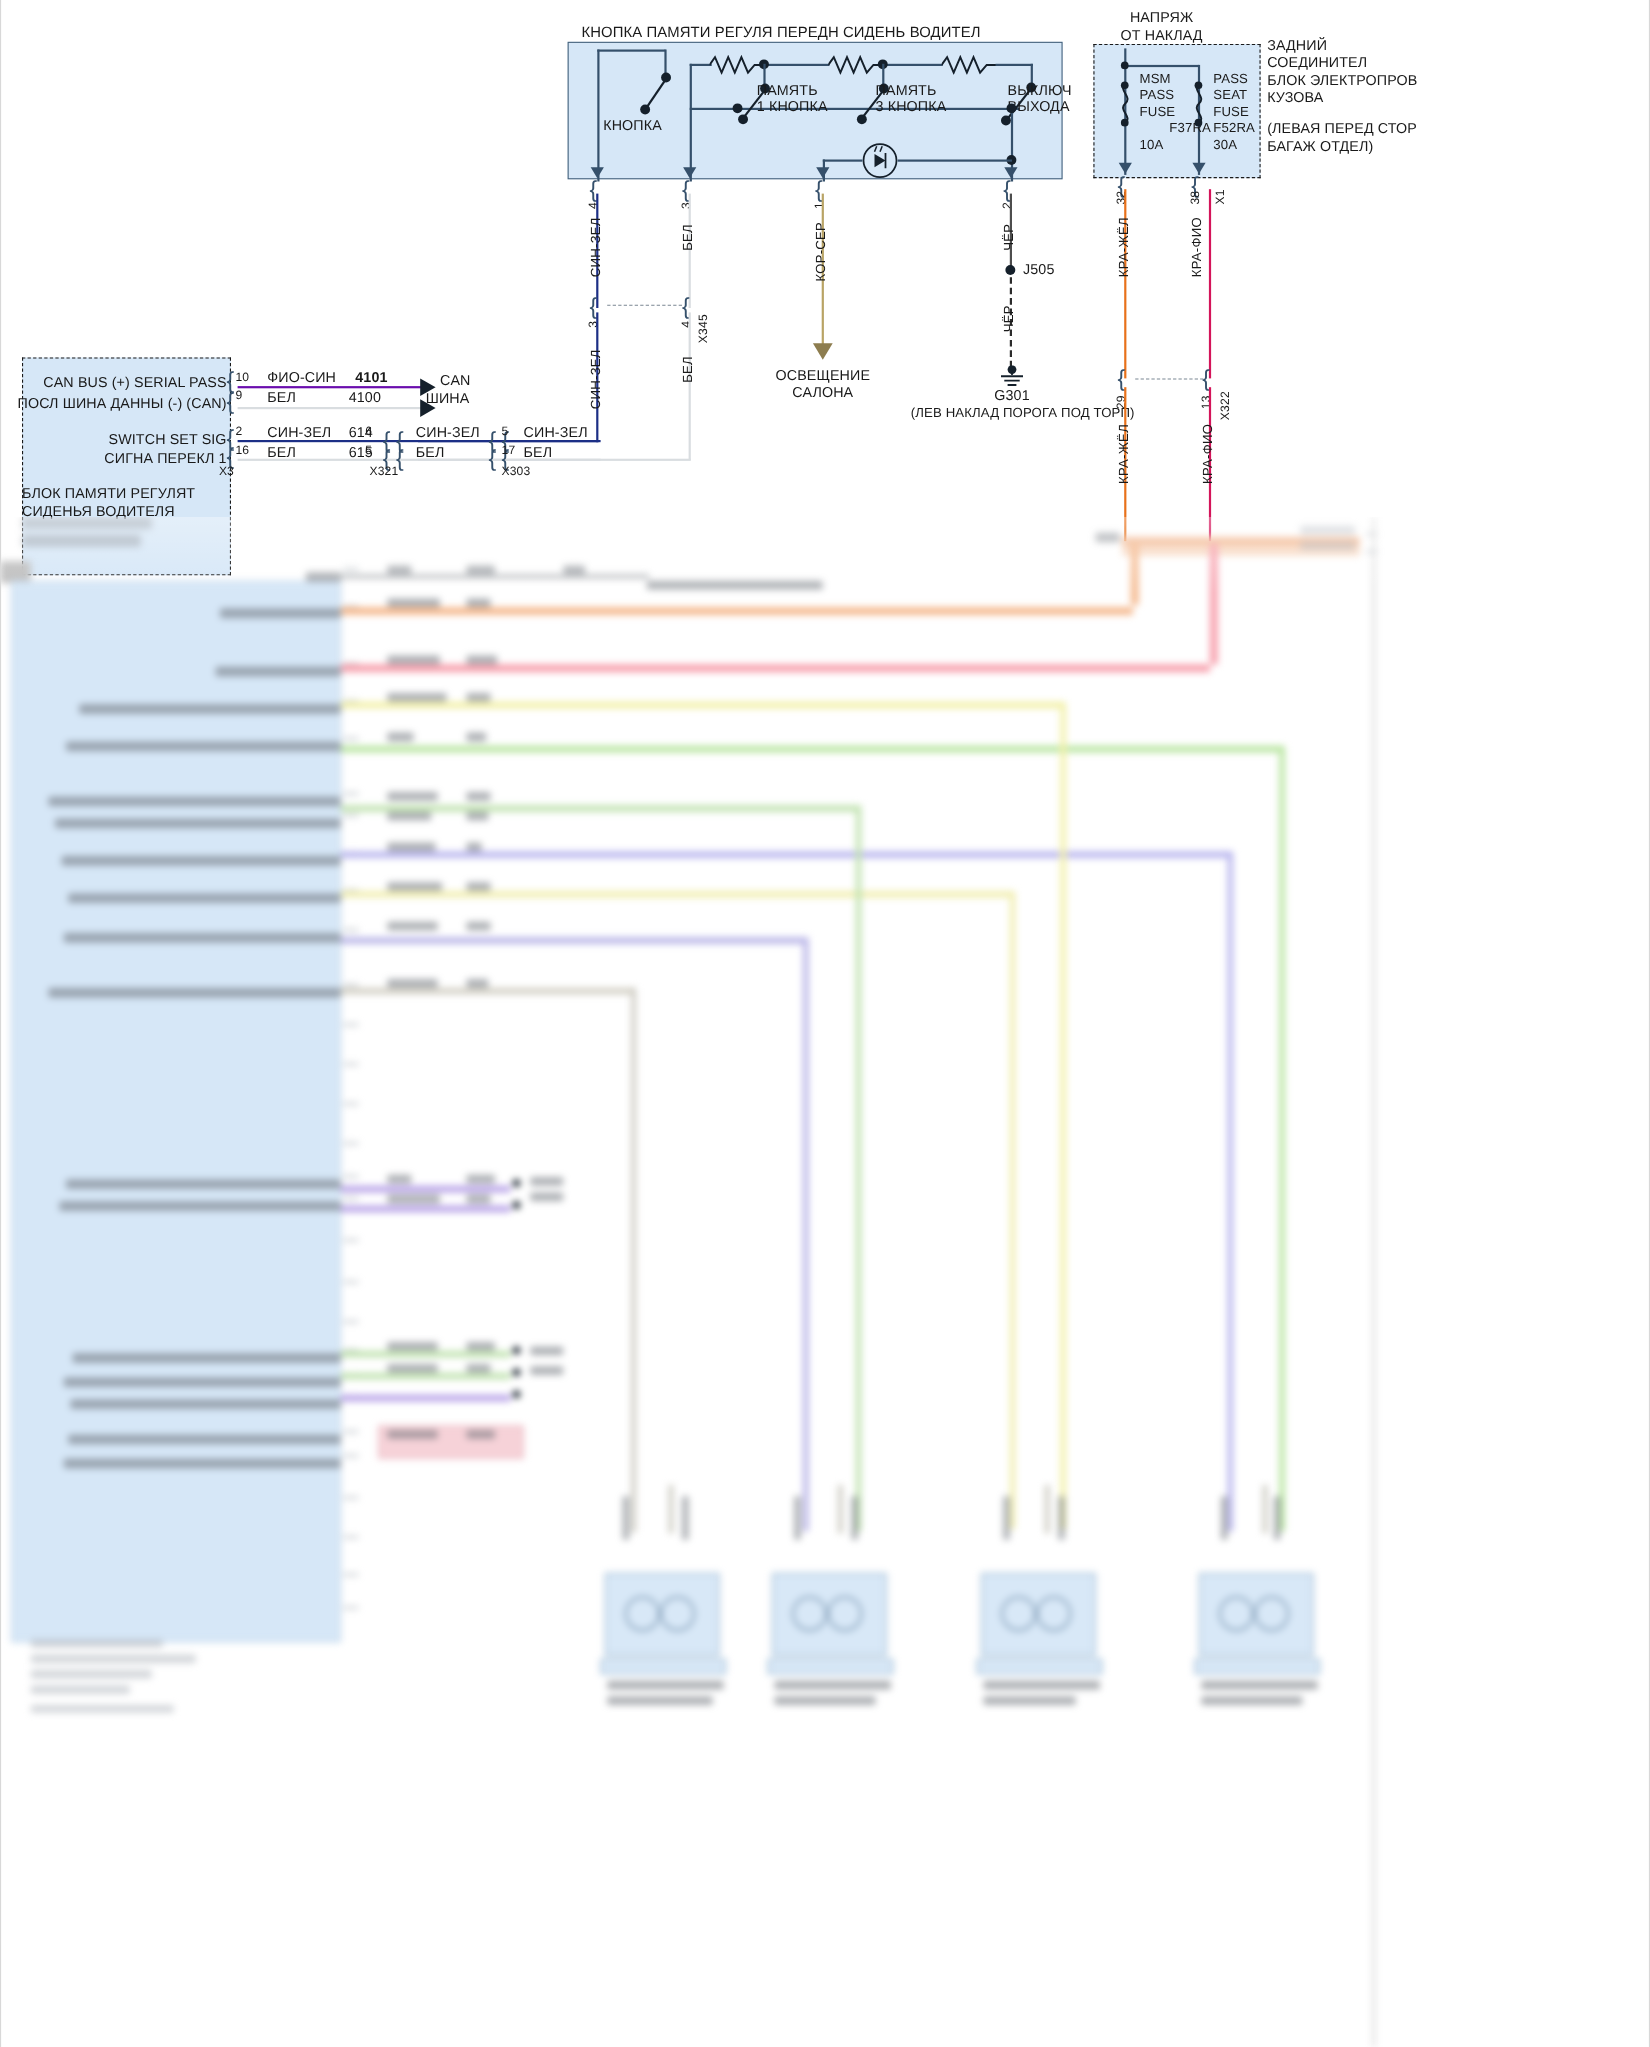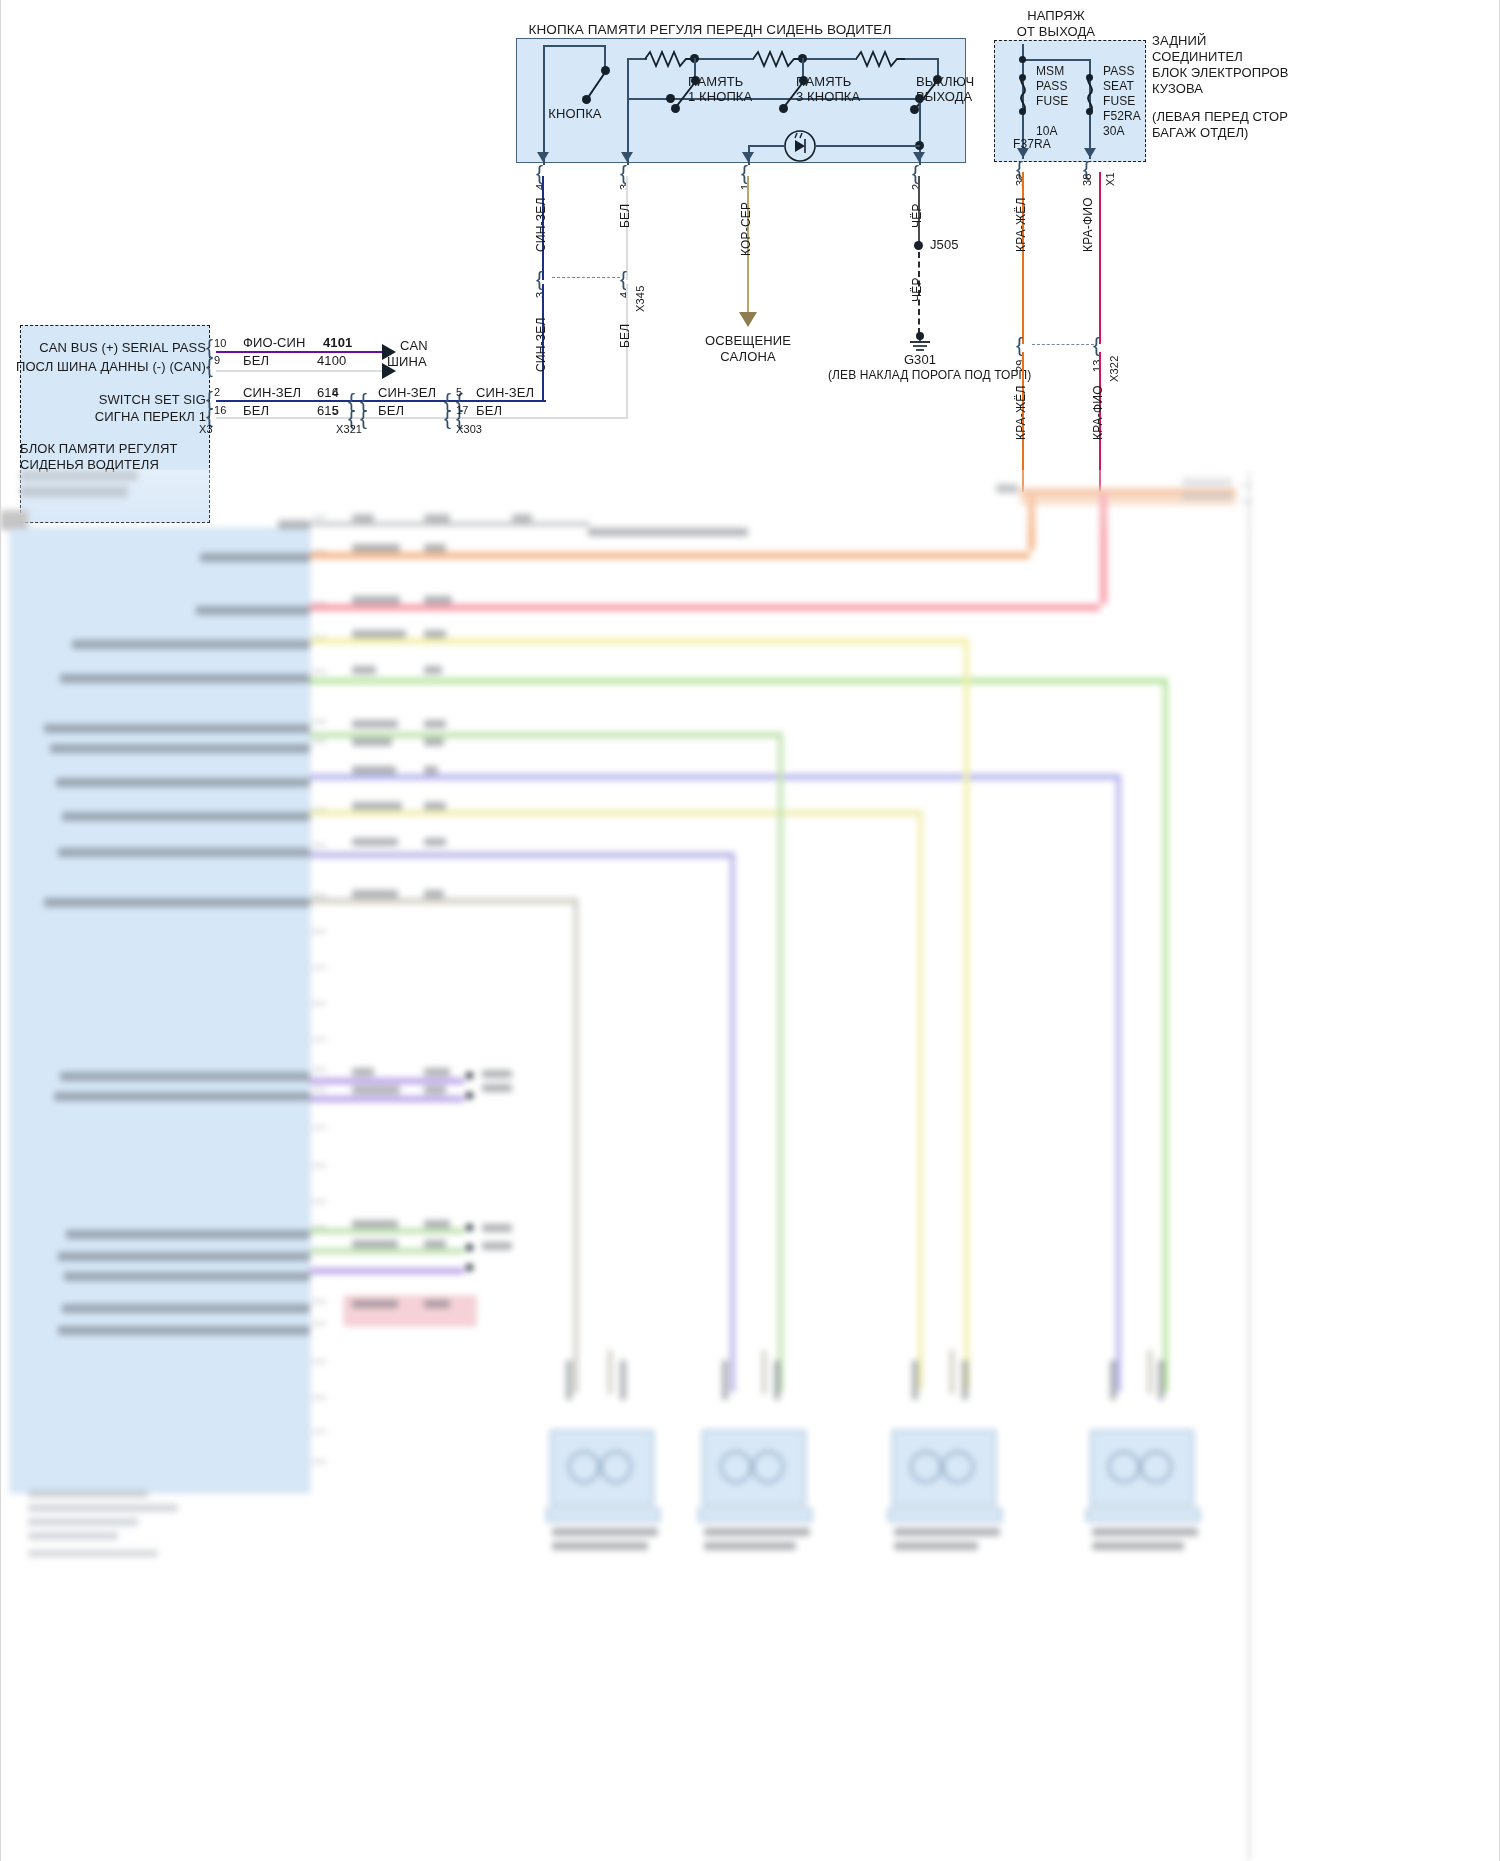--- a/index.html
+++ b/index.html
@@ -290,38 +290,38 @@
     <circle cx="16" cy="4" r="4" fill="#15202b"></circle>
     <line x1="16" y1="4" x2="16" y2="9" stroke="#15202b" stroke-width="1.6"></line>
     <line x1="6" y1="10" x2="26" y2="10" stroke="#15202b" stroke-width="1.8"></line>
     <line x1="9" y1="14" x2="23" y2="14" stroke="#15202b" stroke-width="1.6"></line>
     <line x1="12" y1="18" x2="20" y2="18" stroke="#15202b" stroke-width="1.6"></line>
   </svg>
   <div class="txt c" style="left:880px; top:352px; width:80px; text-align:center;">G301</div>
   <div class="txt c sm" style="left:828px; top:368px; width:184px; text-align:center;">(ЛЕВ НАКЛАД ПОРОГА ПОД ТОРП)</div>
 
   <div class="txt c" style="left:996px; top:8px; width:120px; text-align:center;">НАПРЯЖ</div>
-  <div class="txt c" style="left:996px; top:24px; width:120px; text-align:center;">ОТ ВЫХОДА</div>
+  <div class="txt c" style="left:996px; top:24px; width:120px; text-align:center;">ОТ НАКЛАД</div>
 
   <div class="modbox dash" style="left:994px; top:40px; width:152px; height:122px;"></div>
 
   <div class="thin" style="left:1022px; top:44px; width:1.6px; height:115px; background:#35506b;"></div>
   <div class="thin" style="left:1022px; top:59px; width:68px; height:1.6px; background:#35506b;"></div>
   <div class="thin" style="left:1089px; top:59px; width:1.6px; height:100px; background:#35506b;"></div>
   <div class="dot sm" style="left:1019px; top:56px;"></div>
 
   <svg style="position:absolute; left:1014px; top:76px; width:18px; height:36px;">
     <path d="M9,0 C2,6 16,12 9,18 C2,24 16,30 9,36" fill="none" stroke="#15202b" stroke-width="1.8"></path>
   </svg>
   <div class="dot sm" style="left:1019px; top:74px;"></div>
   <div class="dot sm" style="left:1019px; top:108px;"></div>
   <div class="txt sm" style="left:1036px; top:64px;">MSM</div>
   <div class="txt sm" style="left:1036px; top:79px;">PASS</div>
   <div class="txt sm" style="left:1036px; top:94px;">FUSE</div>
-  <div class="txt sm" style="left:1013px; top:109px;margin-top:28px;">F37RA</div>
+  <div class="txt sm" style="left:1063px; top:109px;">F37RA</div>
   <div class="txt sm" style="left:1036px; top:124px;">10A</div>
 
   <svg style="position:absolute; left:1081px; top:76px; width:18px; height:36px;">
     <path d="M9,0 C2,6 16,12 9,18 C2,24 16,30 9,36" fill="none" stroke="#15202b" stroke-width="1.8"></path>
   </svg>
   <div class="dot sm" style="left:1086px; top:74px;"></div>
   <div class="dot sm" style="left:1086px; top:108px;"></div>
   <div class="txt sm" style="left:1103px; top:64px;">PASS</div>
   <div class="txt sm" style="left:1103px; top:79px;">SEAT</div>
   <div class="txt sm" style="left:1103px; top:94px;">FUSE</div>

